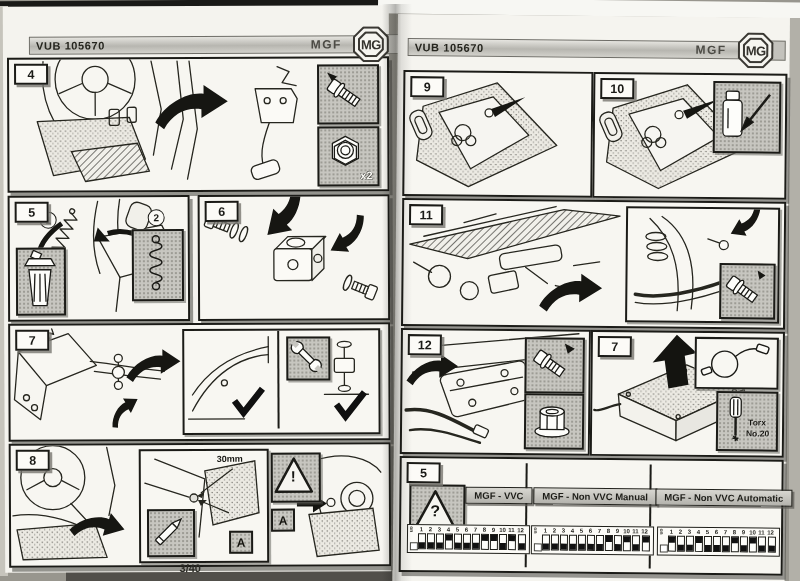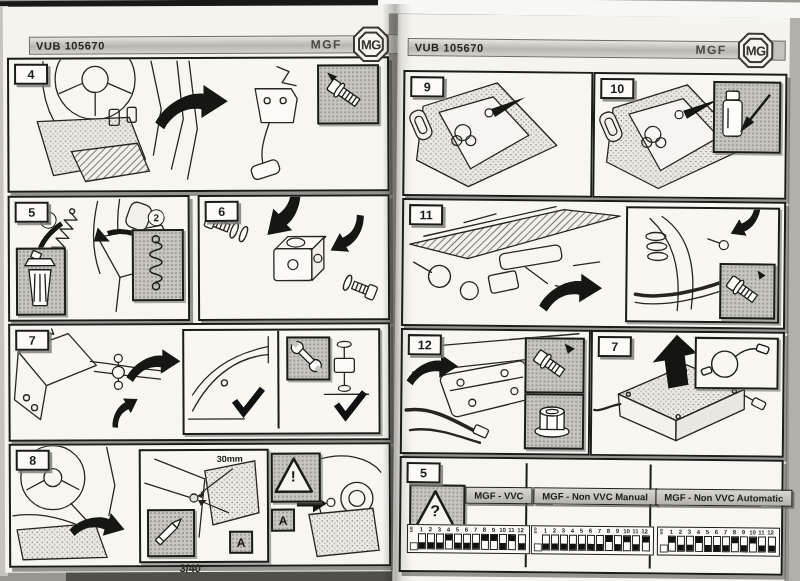--- a/index.html
+++ b/index.html
@@ -141,20 +141,31 @@
             <rect x="8" y="22" width="9" height="13" rx="2"></rect>
             <ellipse cx="19" cy="28.5" rx="2.6" ry="8"></ellipse>
             <rect x="21" y="24" width="20" height="9"></rect>
             <line x1="25" y1="24" x2="25" y2="33"></line>
               <line x1="29" y1="24" x2="29" y2="33"></line>
             <line x1="33" y1="24" x2="33" y2="33"></line>
               <line x1="37" y1="24" x2="37" y2="33"></line>
           </g>
         </svg>
       </div>
+      <div class="inset" style="left:308px;top:68px;width:58px;height:56px;">
+        <svg width="54" height="52" viewBox="0 0 54 52">
+          <g fill="#fdfdfa" stroke="#1b1b17" stroke-width="1.3">
+            <polygon points="26,8 39,15 39,30 26,37 13,30 13,15"></polygon>
+            <polygon points="26,12 37,18 37,30 26,36 15,30 15,18" fill="none"></polygon>
+            <circle cx="26" cy="22" r="8"></circle>
+              <circle cx="26" cy="22" r="4.5"></circle>
+          </g>
+        </svg>
+        <span class="t qty" style="right:5px;bottom:3px;">x2</span>
+      </div>
     </div>
 
     <div class="panel" style="left:4px;top:189px;width:178px;height:122px;">
       <div class="nbox">5</div>
       <svg width="174" height="118" viewBox="0 0 174 118">
         <g fill="none" stroke="#26261f" stroke-width="1.3" stroke-linecap="round" stroke-linejoin="round">
           <path d="M88,4 C82,30 82,54 90,76"></path>
           <path d="M110,2 C106,26 108,48 116,66"></path>
           <path d="M88,40 L152,28 L170,64 L110,80 Z" fill="#f8f7f2"></path>
           <path d="M110,80 L106,114"></path>
@@ -551,20 +562,37 @@
       </svg>
       <div class="inset light" style="left:102px;top:4px;width:80px;height:48px;">
         <svg width="76" height="44" viewBox="0 0 76 44">
           <g fill="none" stroke="#1b1b17" stroke-width="1.4" stroke-linecap="round">
             <circle cx="28" cy="25" r="13"></circle>
             <path d="M39,17 C50,8 60,8 68,12"></path>
             <rect x="60" y="6" width="12" height="7" rx="2" transform="rotate(18 66 9)" fill="#fbfaf6"></rect>
             <rect x="5" y="29" width="10" height="6" rx="2" transform="rotate(-20 10 32)" fill="#fbfaf6"></rect>
           </g>
         </svg>
+      </div>
+      <div class="inset" style="left:124px;top:58px;width:58px;height:56px;">
+        <svg width="54" height="52" viewBox="0 0 54 52">
+          <g fill="#fdfdfa" stroke="#1b1b17" stroke-width="1.3">
+            <rect x="12" y="4" width="11" height="20" rx="4"></rect>
+            <line x1="15.5" y1="6" x2="15.5" y2="22"></line>
+              <line x1="19.5" y1="6" x2="19.5" y2="22"></line>
+            <line x1="17.5" y1="24" x2="17.5" y2="42" stroke-width="2.4"></line>
+            <g stroke-width="1.6">
+              <line x1="14.5" y1="45" x2="20.5" y2="45"></line>
+              <line x1="17.5" y1="42" x2="17.5" y2="48"></line>
+              <line x1="15.3" y1="42.8" x2="19.7" y2="47.2"></line>
+            </g>
+          </g>
+        </svg>
+        <span class="t small-callout" style="left:30px;top:24px;">Torx</span>
+        <span class="t small-callout" style="left:28px;top:35px;">No.20</span>
       </div>
     </div>
 
     <div class="panel" style="left:6px;top:442px;width:380px;height:112px;">
       <div class="nbox">5</div>
       <div class="inset" style="left:8px;top:26px;width:52px;height:52px;">
         <svg width="48" height="48" viewBox="0 0 48 48">
           <polygon points="24,5 44,42 4,42" fill="#f6f5f0" stroke="#1b1b17" stroke-width="2.5" stroke-linejoin="round"></polygon>
         </svg>
         <span class="t" style="left:19px;top:16px;font-size:16px;font-weight:800;">?</span>

